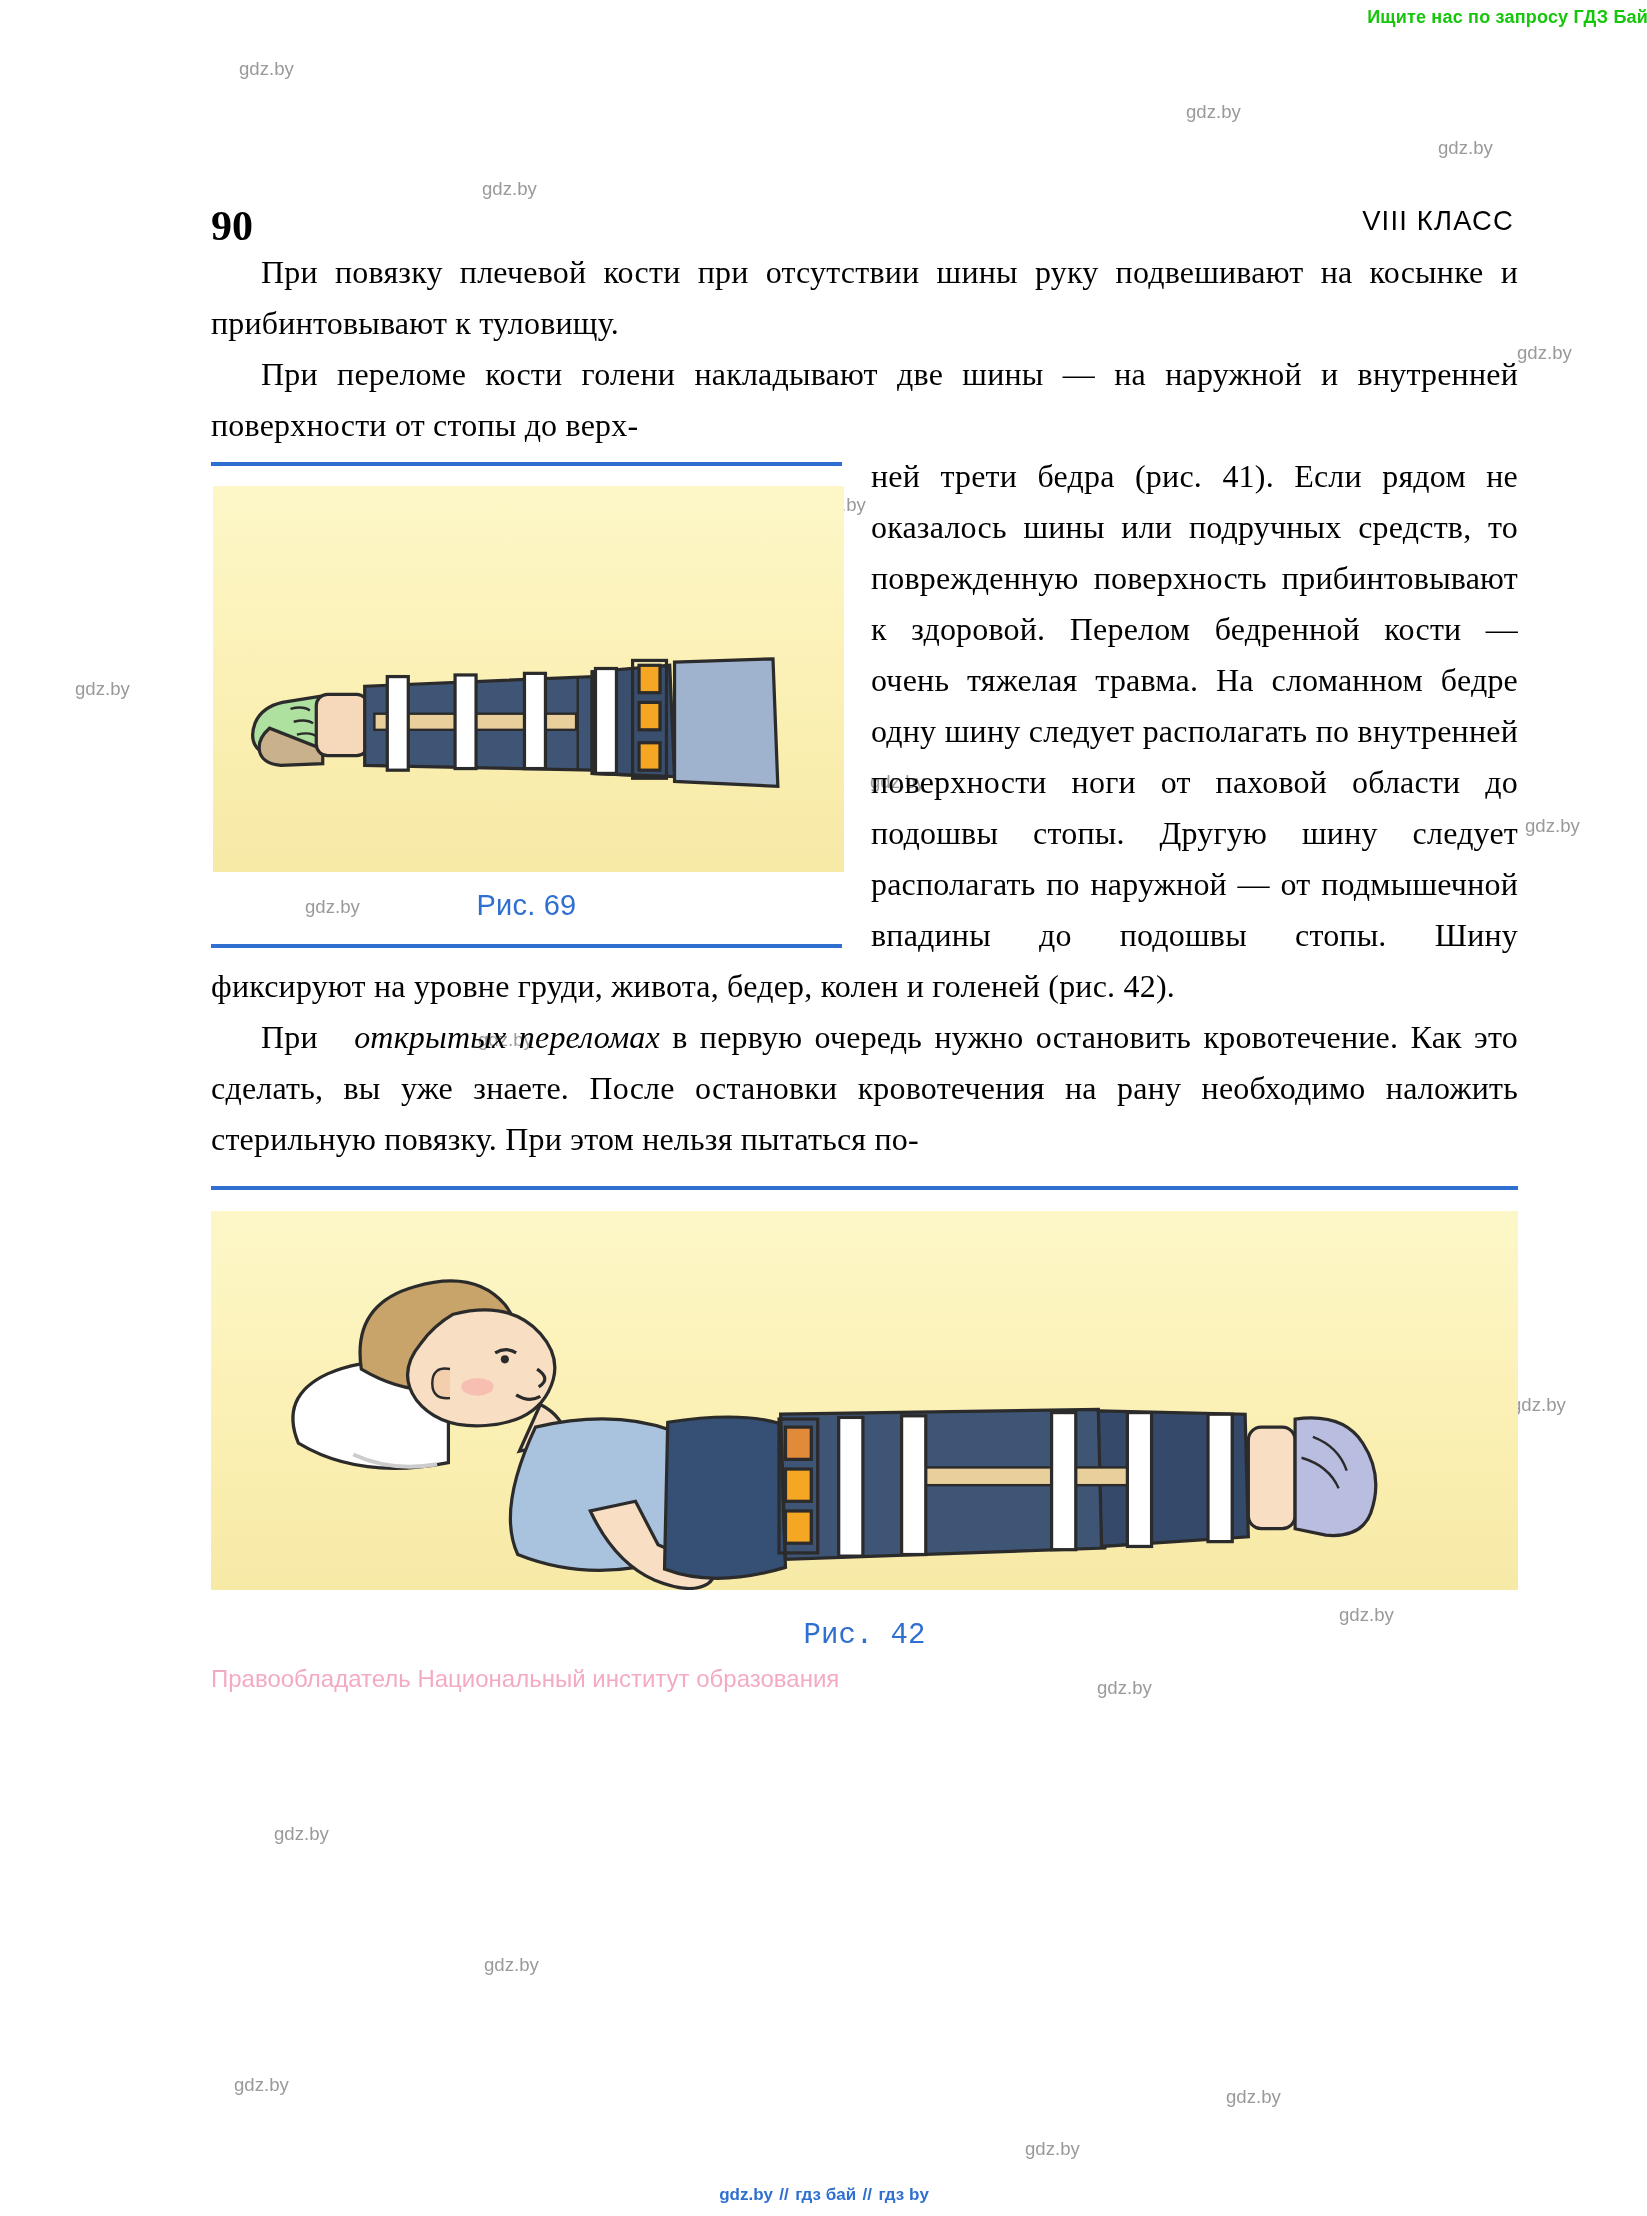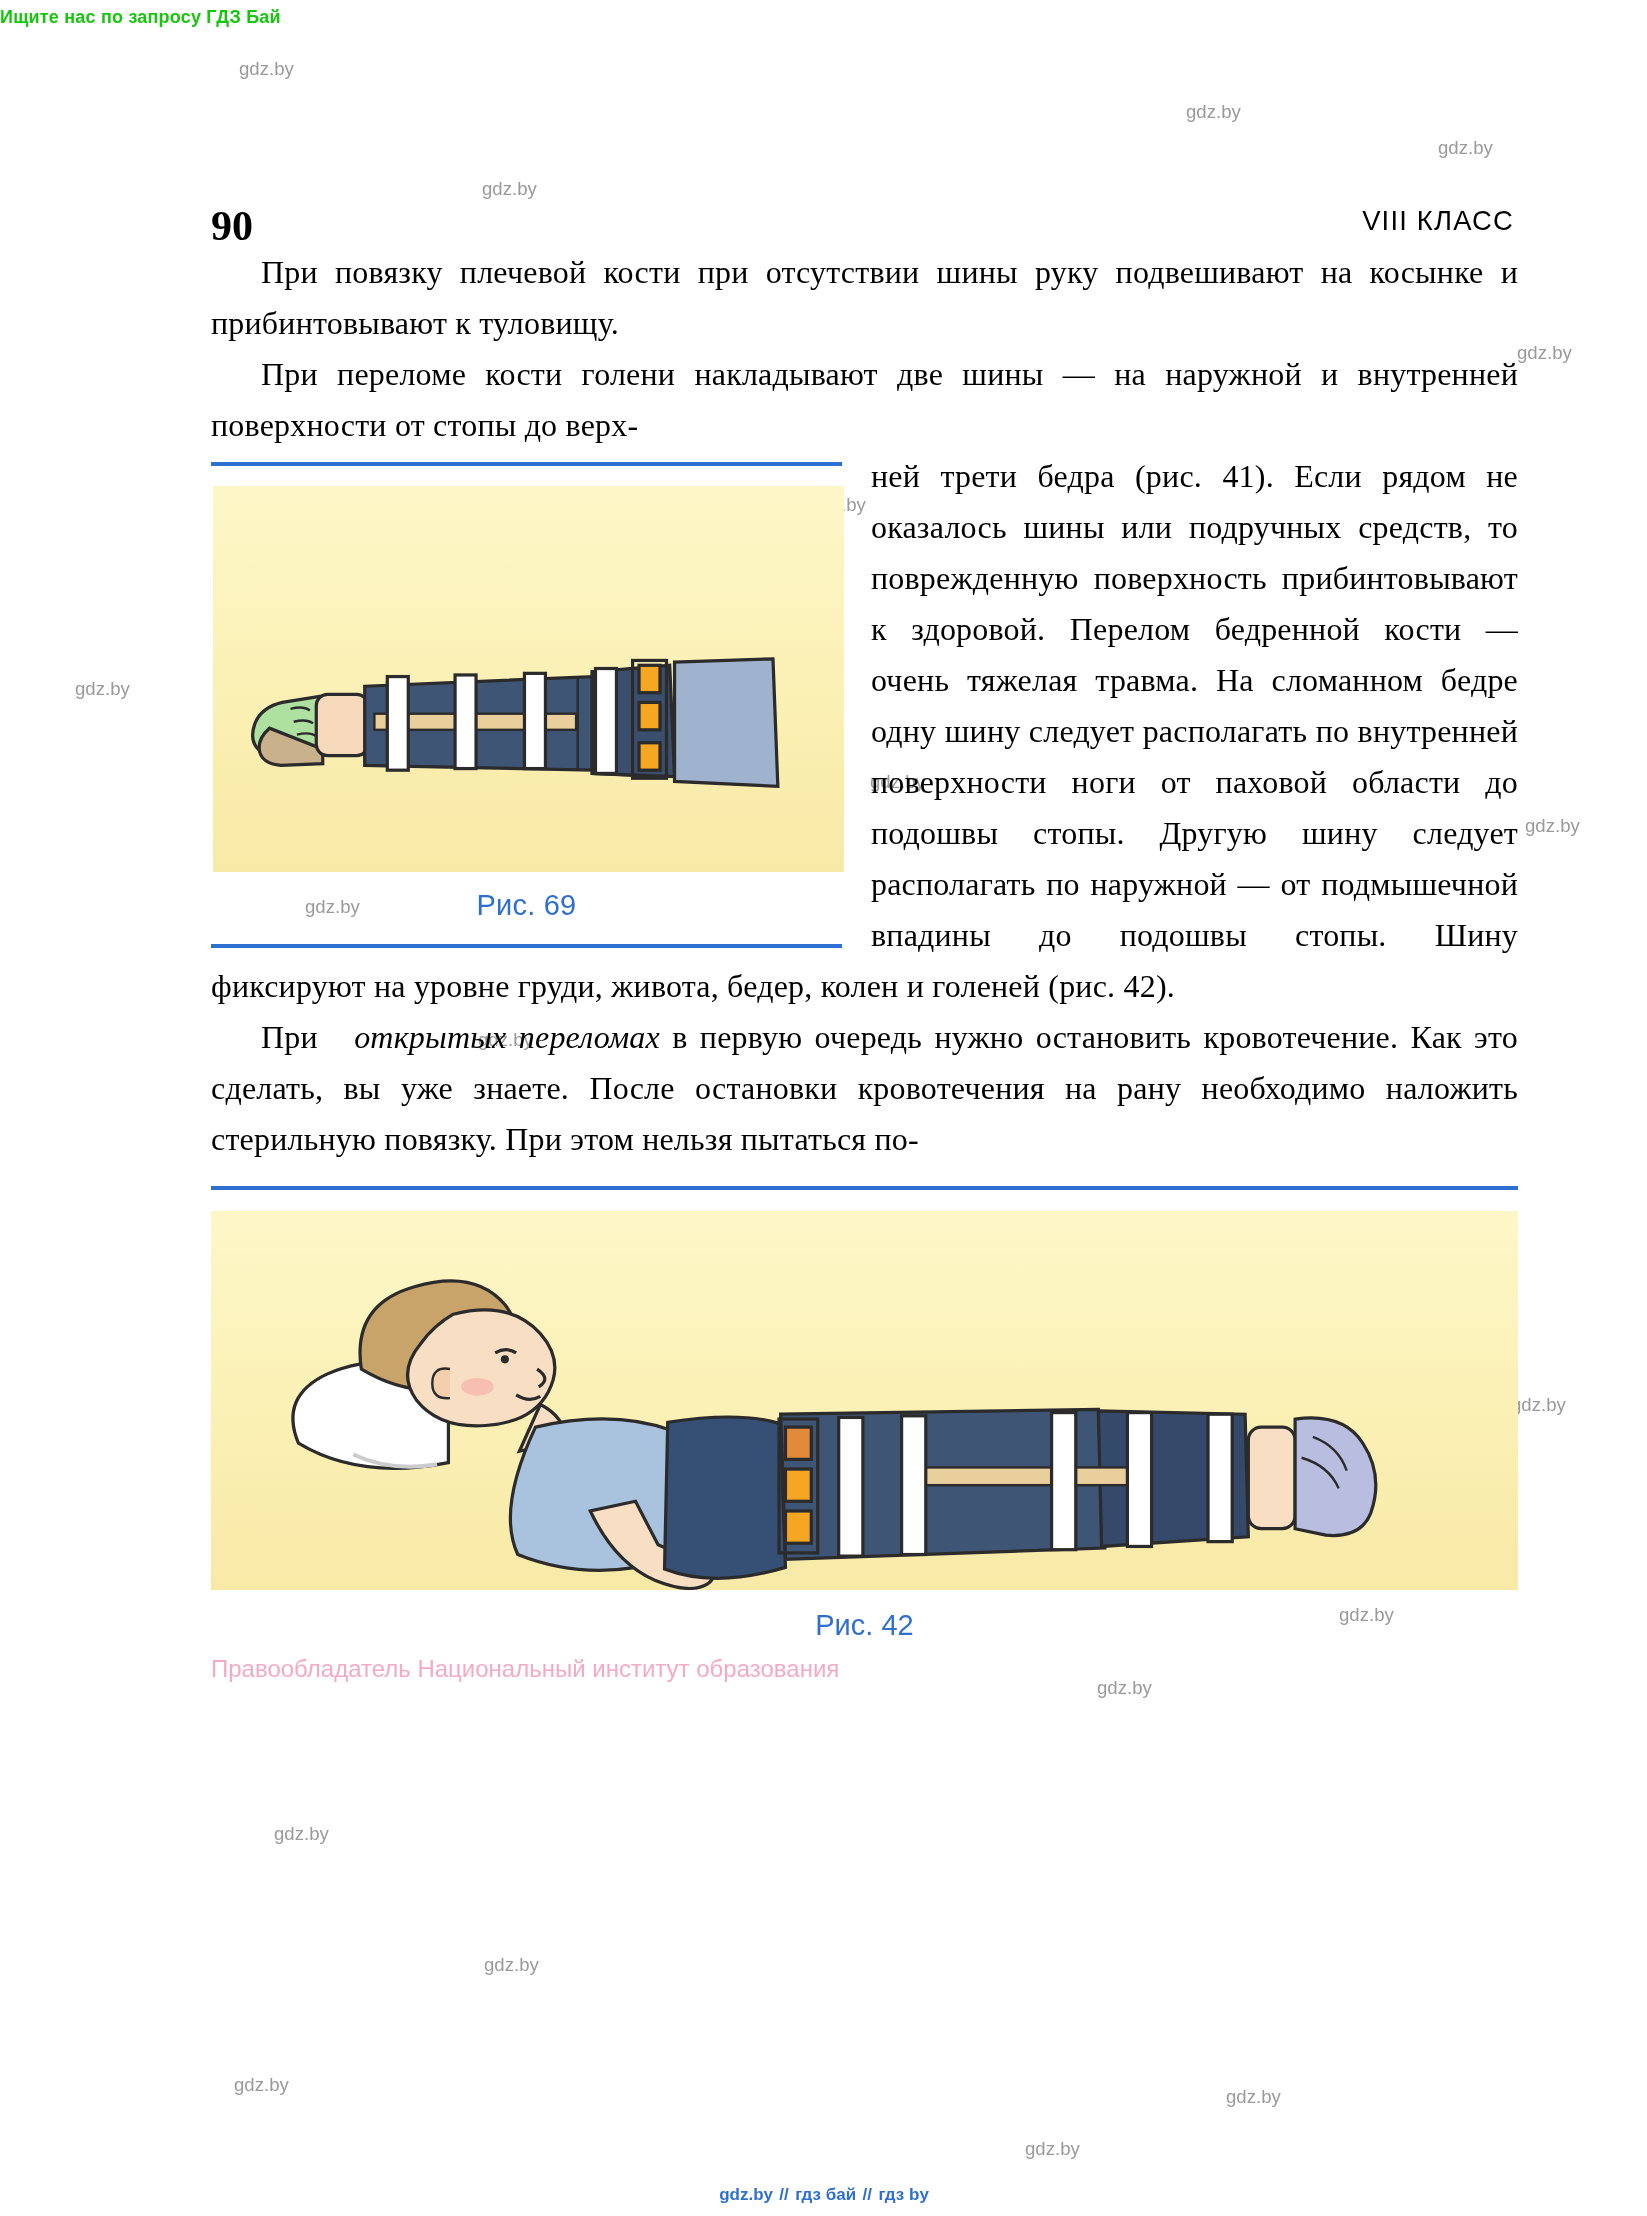--- a/index.html
+++ b/index.html
@@ -14,21 +14,21 @@
     font-family: "Liberation Serif", serif;
     overflow: hidden;
   }
 
   
   .top-banner {
     position: absolute;
     top: 6.5px;
     left: 0;
     width: 100%;
-    text-align: left;
+    text-align: right;
     font-family: "Liberation Sans", sans-serif;
     font-size: 18px;
     font-weight: bold;
     color: #16c60c;
     letter-spacing: 0.2px;
   }
 
   
   .bottom-banner {
     position: absolute;
@@ -132,21 +132,21 @@
     margin-top: 21px;
   }
   .fig42 .img-box {
     position: relative;
     width: 1307px;
     height: 379px;
     margin-top: 21px;
     background: linear-gradient(180deg,#fdf7c8 0%, #fbf0b4 55%, #f7e9a6 100%);
     overflow: hidden;
   }
-  .fig42 .fig-caption { margin-top: 19px; }
+  .fig42 .fig-caption { margin-top: 29px; font-family: Liberation Mono, monospace; }
 
   .copyright {
     text-align: left;
     font-family: "Liberation Sans", sans-serif;
     font-size: 24px;
     color: #f4aac4;
     margin-top: 4.8px;
   }
 </style>
 </head>

